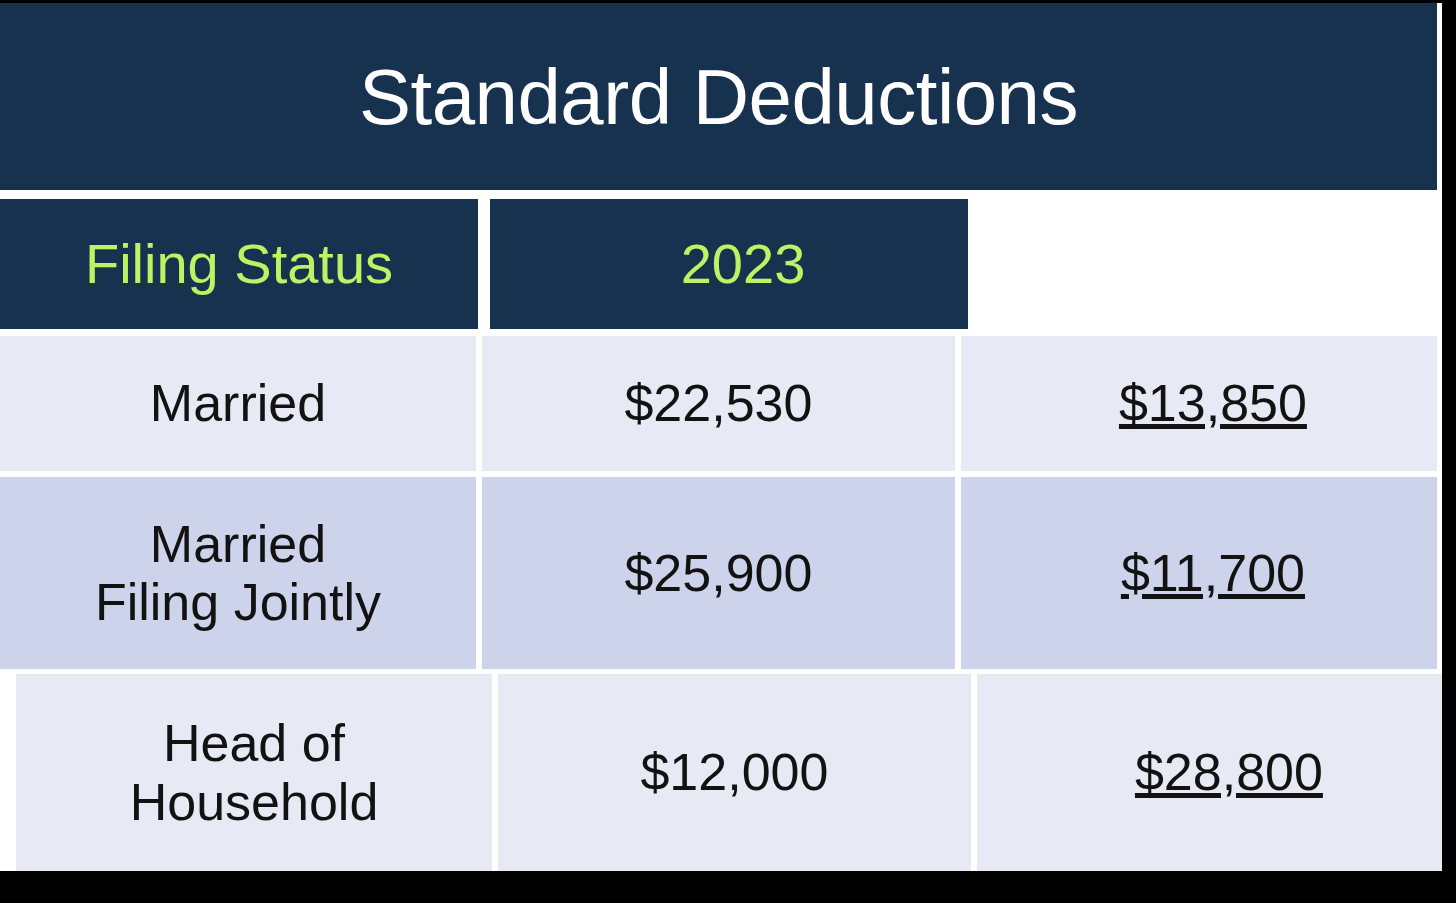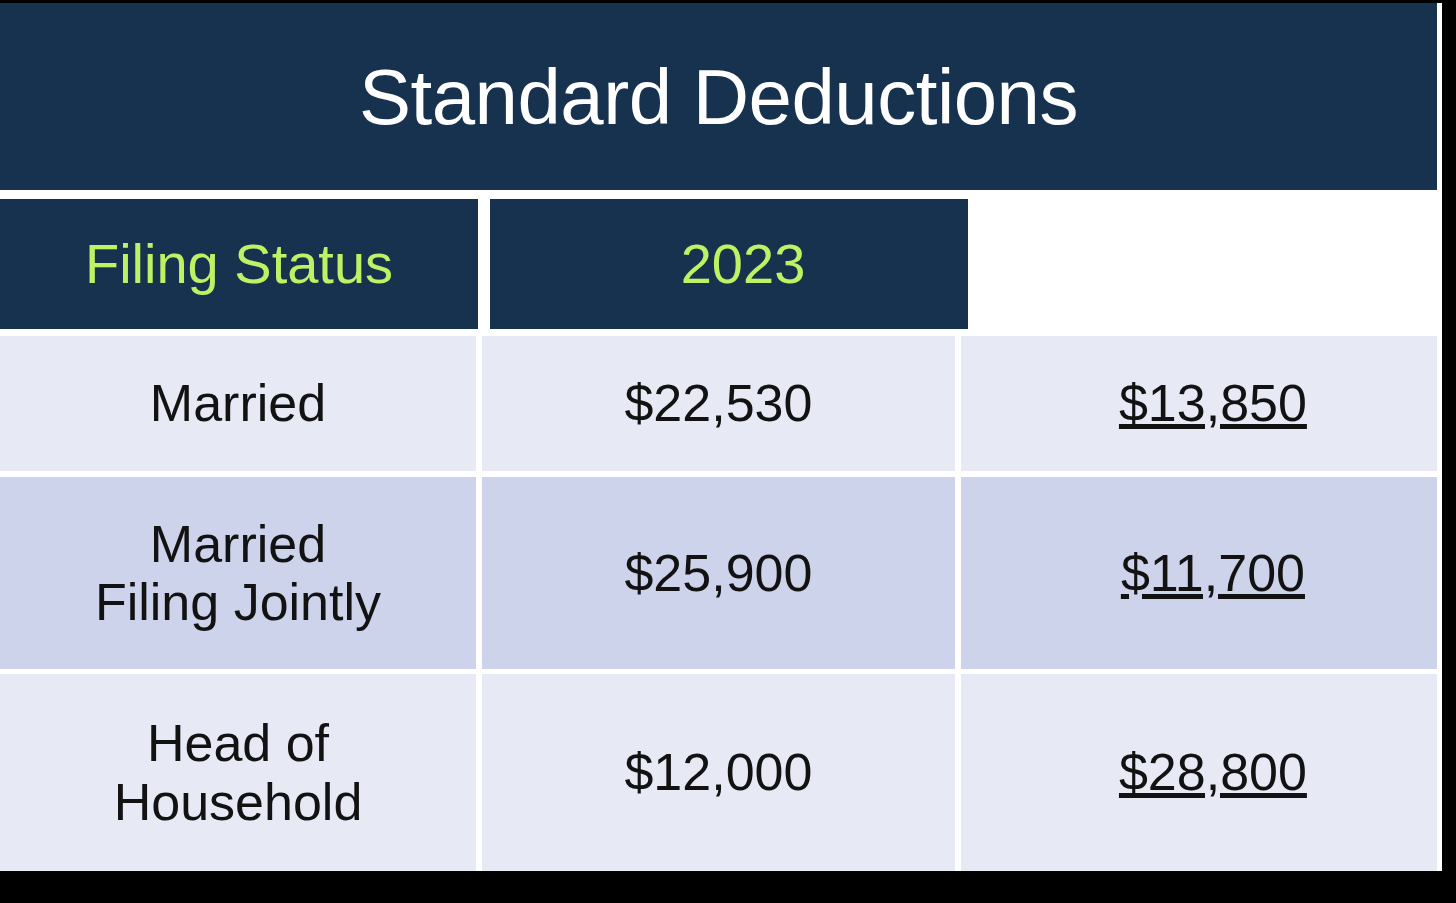--- a/index.html
+++ b/index.html
@@ -103,21 +103,21 @@
   }
   .data-row.shade-light .cell { background: #e7eaf4; }
   .data-row.shade-dark  .cell { background: #cdd3ea; }
 
   #row-1 { top: 137px; height: 135px; }
   #row-1 .cell { height: 135px; }
 
   #row-2 { top: 278px; height: 192px; }
   #row-2 .cell { height: 192px; }
 
-  #row-3 { top: 475px; height: 219px; }
+  #row-3 { top: 475px; height: 219px; margin-left: 16px; }
   #row-3 .cell { height: 197px; }
 
   .value-2023 {
     color: #21a84d;
     font-weight: 700;
     text-decoration: underline;
   }
 
   .multiline { white-space: pre-line; }
 

